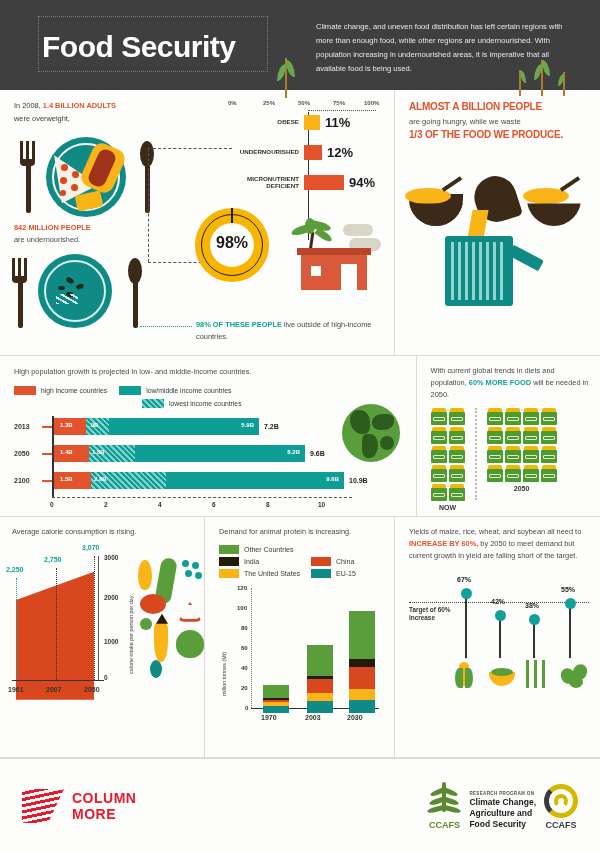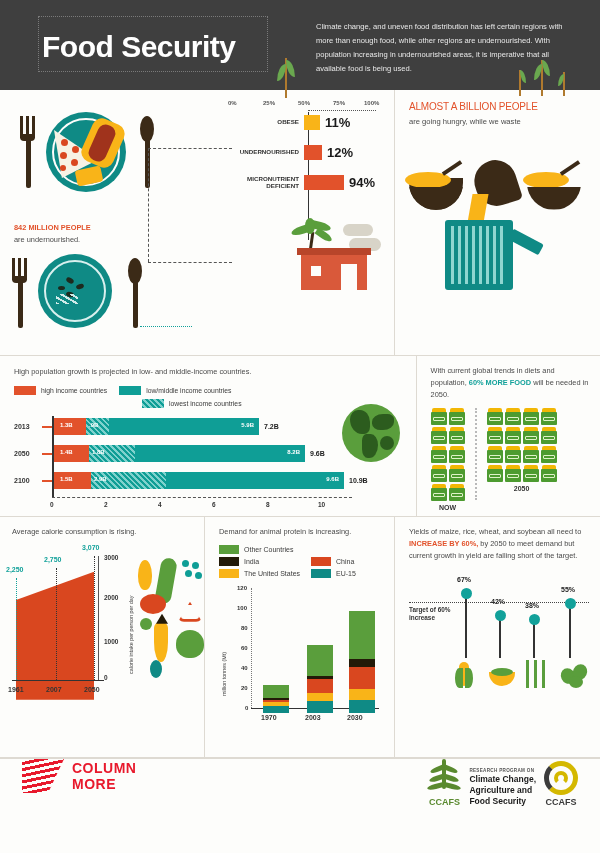--- a/index.html
+++ b/index.html
@@ -75,21 +75,21 @@
     border:1px solid #222; border-radius:50%; z-index:2;
   }
   .donut-val { position:absolute; z-index:4; left:0; top:26px; width:74px; text-align:center;
     font-size:16px; font-weight:bold; color:#1a1a1a;}
 
   
   .house { position:absolute; left:285px; top:128px; width:95px; height:72px; }
 
   
   .s1r { width:205px; height:265px; padding:10px 12px 0 14px; }
-  .s1r h3 { color:#e2522b; font-size:10px; font-weight:normal; line-height:1.45; letter-spacing:-0.2px;}
+  .s1r h3 { color:#e2522b; font-size:10px; font-weight:bold; line-height:1.45; letter-spacing:-0.2px;}
   .s1r p { font-size:7.6px; color:#4a4a4a; margin:2px 0; }
 
   
   .s2 { width:467px; height:160px; padding:10px 28px 0 14px; }
   .legend { display:flex; flex-wrap:wrap; font-size:6.8px; margin-top:8px; width:290px; }
   .legend-item { display:flex; align-items:center; margin:0 12px 4px 0; }
   .swatch { width:22px; height:9px; margin-right:5px; }
   .pop-row { display:flex; align-items:center; height:22px; margin-bottom:5px; position:relative; }
   .pop-year { font-size:7px; font-weight:bold; color:#333; width:28px; }
   .pop-dash { width:10px; height:2px; background:#e2522b; }
@@ -142,21 +142,21 @@
 
   
   .yield-chart { position:relative; width:180px; height:120px; margin-top:10px; }
   .target-line { position:absolute; left:0; width:100%; border-top:1px dotted #444; }
   .lolli { position:absolute; bottom:34px; width:2px; background:#333; }
   .dot { position:absolute; width:11px; height:11px; border-radius:50%; background:#12a19a; left:-4.5px; top:-8px;}
   .ypct { position:absolute; font-size:7px; font-weight:bold; color:#222; top:-20px; left:-8px; }
   .target-cap { position:absolute; font-size:6.4px; font-weight:bold; color:#333; line-height:1.3; }
 
   
-  .footer { height:95px; display:flex; align-items:flex-start; justify-content:space-between; padding:0 22px; border-top:1px solid #dedad2;}
+  .footer { height:95px; display:flex; align-items:center; justify-content:space-between; padding:0 22px; border-top:1px solid #dedad2;}
   .c5 { display:flex; align-items:center; }
   .c5-text { color:#e8192c; font-weight:bold; font-size:14px; line-height:1.15; margin-left:8px; letter-spacing:0.5px;}
   .cg { display:flex; align-items:flex-end; }
   .cg-text { font-size:8.5px; font-weight:bold; color:#1a1a1a; line-height:1.3; margin:0 8px; }
   .cg-sub { font-size:4.6px; color:#555; letter-spacing:0.3px; font-weight:bold;}
   .cg-name { font-size:9px; font-weight:bold; color:#5a8a2f; text-align:center; }
   .ccafs-name { font-size:9px; font-weight:bold; color:#3b3b3b; text-align:center; margin-top:2px;}
 </style>
 </head>
 <body>
@@ -186,20 +186,24 @@
     </div>
     <div class="sprout" style="left:558px; bottom:-6px; width:12px; height:24px;">
       <div class="stem" style="height:24px;"></div>
       <div class="leaf" style="left:0px; top:2px; width:6px; height:12px; border-radius:100% 0 100% 0;"></div>
     </div>
   </div>
 
   <div class="row">
 
     <div class="cell s1 vline">
+      <div class="s1-head">
+        <span>In 2008, </span><span class="hl">1.4 BILLION ADULTS</span><br>
+        <span>were overweight,</span>
+      </div>
 
       <div class="plate-group">
 
         <div style="position:absolute; left:6px; top:10px; width:16px; height:72px;">
           <div style="position:absolute;left:6px;top:18px;width:5px;height:54px;background:#3b2a17;border-radius:2px;"></div>
           <div style="position:absolute;left:0px;top:0;width:3px;height:22px;background:#3b2a17;"></div>
           <div style="position:absolute;left:6px;top:0;width:3px;height:22px;background:#3b2a17;"></div>
           <div style="position:absolute;left:12px;top:0;width:3px;height:22px;background:#3b2a17;"></div>
           <div style="position:absolute;left:0px;top:18px;width:15px;height:7px;background:#3b2a17;border-radius:0 0 4px 4px;"></div>
         </div>
@@ -278,41 +282,52 @@
         <div style="position:absolute;left:66px;top:34px;width:8px;height:5px;border-radius:50%;background:#1d2a1e;transform:rotate(-20deg);"></div>
         <div style="position:absolute;left:56px;top:42px;width:8px;height:5px;border-radius:50%;background:#1d2a1e;transform:rotate(15deg);"></div>
         <div style="position:absolute;left:48px;top:36px;width:7px;height:4px;border-radius:50%;background:#1d2a1e;"></div>
         <div style="position:absolute;left:46px;top:44px;width:22px;height:10px;background:repeating-linear-gradient(30deg,#cfeae8 0 2px,transparent 2px 5px);"></div>
         <div style="position:absolute;left:118px;top:8px;width:14px;height:70px;">
           <div style="position:absolute;left:0;top:0;width:14px;height:26px;border-radius:50%;background:#3b2a17;"></div>
           <div style="position:absolute;left:4.5px;top:22px;width:5px;height:48px;background:#3b2a17;border-radius:2px;"></div>
         </div>
       </div>
 
+      <div class="donut-wrap">
+        <div class="donut"></div>
+        <div class="donut-ring-line"></div>
+        <div class="donut-notch"></div>
+        <div class="donut-val">98%</div>
+      </div>
 
       <div class="house">
         <div style="position:absolute;left:24px;top:14px;width:3px;height:34px;background:#3b2a17;transform:rotate(8deg);"></div>
         <div style="position:absolute;left:6px;top:8px;width:22px;height:8px;background:#5a9e3c;border-radius:50% 0 0 50%;transform:rotate(-18deg);"></div>
         <div style="position:absolute;left:24px;top:4px;width:22px;height:8px;background:#5a9e3c;border-radius:0 50% 50% 0;transform:rotate(14deg);"></div>
         <div style="position:absolute;left:20px;top:0px;width:10px;height:16px;background:#5a9e3c;border-radius:50%;"></div>
         <div style="position:absolute;left:30px;top:14px;width:18px;height:7px;background:#5a9e3c;border-radius:0 50% 50% 0;transform:rotate(34deg);"></div>
         <div style="position:absolute;left:58px;top:6px;width:30px;height:12px;background:#d8d4c8;border-radius:8px;"></div>
         <div style="position:absolute;left:64px;top:20px;width:32px;height:13px;background:#d8d4c8;border-radius:8px;"></div>
         <div style="position:absolute;left:12px;top:30px;width:74px;height:7px;background:#b8452a;"></div>
         <div style="position:absolute;left:16px;top:37px;width:66px;height:35px;background:#d9593a;"></div>
         <div style="position:absolute;left:56px;top:46px;width:16px;height:26px;background:#fdfdfb;"></div>
         <div style="position:absolute;left:26px;top:48px;width:10px;height:10px;background:#fdfdfb;"></div>
       </div>
 
       <div style="position:absolute;left:140px;top:236px;width:52px;border-top:1px dotted #12a19a;"></div>
+      <div class="sec-text" style="position:absolute;left:196px;top:229px;width:180px;">
+        <span class="bold-teal">98% OF THESE PEOPLE</span>
+        <span>live outside of high-income countries.</span>
+      </div>
     </div>
 
     <div class="cell s1r">
       <h3>ALMOST A BILLION PEOPLE</h3>
       <p>are going hungry, while we waste</p>
+      <h3>1/3 OF THE FOOD WE PRODUCE.</h3>
 
       <div style="position:relative;width:180px;height:150px;margin-top:12px;">
 
         <div style="position:absolute;left:0;top:40px;width:54px;height:32px;">
           <div style="position:absolute;left:0;top:0;width:54px;height:32px;background:#3b2a17;border-radius:0 0 27px 27px;"></div>
           <div style="position:absolute;left:-4px;top:-6px;width:46px;height:16px;background:#f9b418;border-radius:50%;"></div>
           <div style="position:absolute;left:32px;top:-12px;width:22px;height:4px;background:#3b2a17;transform:rotate(-34deg);"></div>
           <div style="position:absolute;left:0;top:0;width:54px;height:32px;background:#3b2a17;border-radius:0 0 27px 27px;clip-path:polygon(0 30%,100% 30%,100% 100%,0 100%);"></div>
         </div>
 

